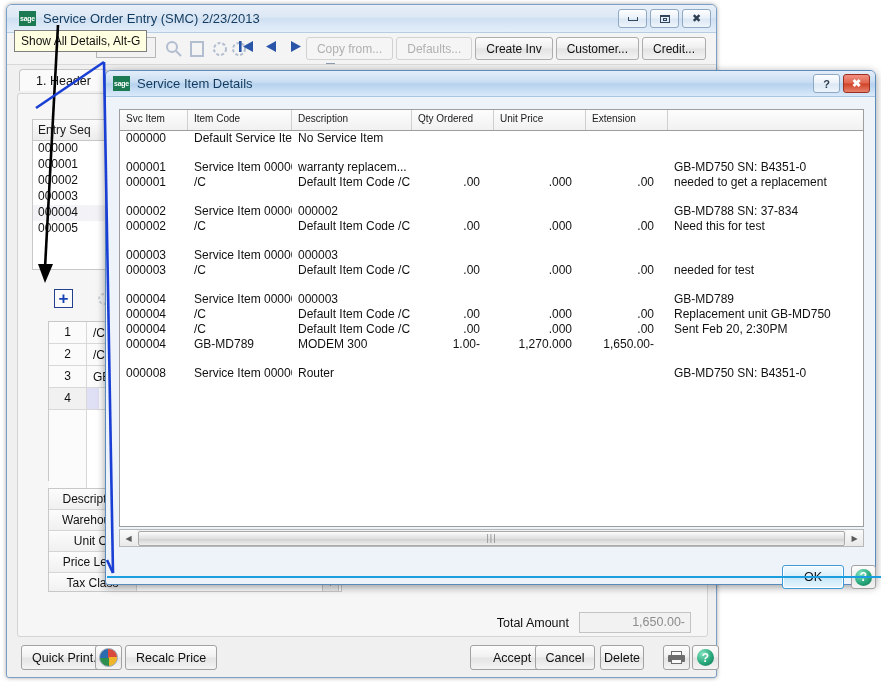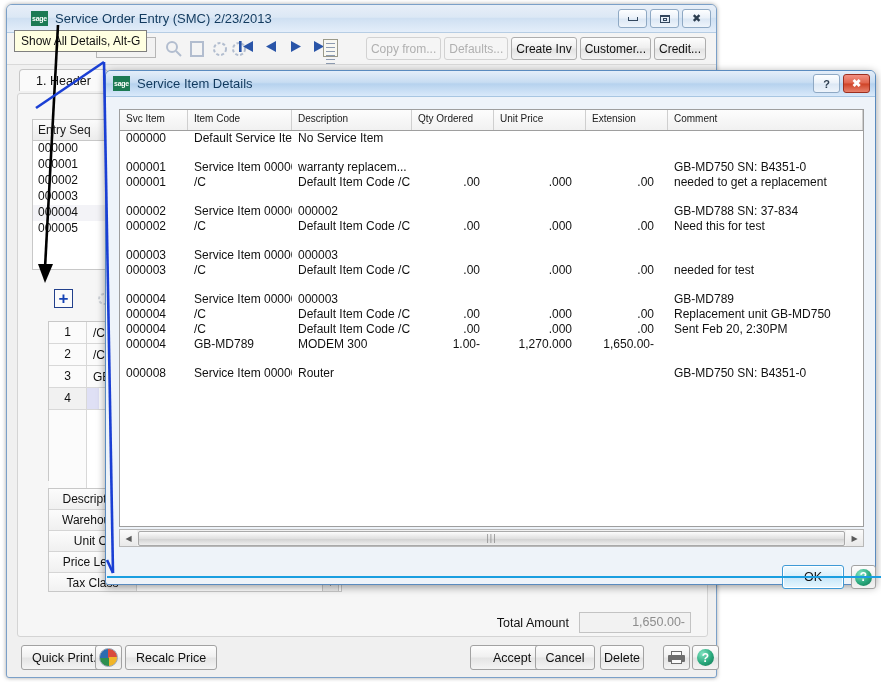--- a/index.html
+++ b/index.html
@@ -20,21 +20,21 @@
     border-radius: 6px 6px 3px 3px;
     box-shadow: 0 0 4px rgba(0,0,0,.35);
   }
   .titlebar {
     position: relative;
     height: 28px;
     background: linear-gradient(to bottom,#e8eff8 0%, #dce8f5 45%, #cfe0f2 50%, #e4eefa 100%);
     border-radius: 5px 5px 0 0;
     border-bottom: 1px solid #b6cde4;
     display: flex; align-items: center;
-    padding-left: 24px;
+    padding-left: 12px;
   }
   .sage-logo {
     width: 17px; height: 15px; background: #1c7a53;
     display: flex; align-items: center; justify-content: center;
     color: #ffffff; font-size: 7px; font-weight: bold;
     font-family: "Liberation Sans", sans-serif;
     letter-spacing: -0.3px;
     flex: none;
   }
   .title-text {
@@ -69,21 +69,21 @@
   .tb-icon { position:absolute; top:7px; width:18px; height:18px; opacity:.35; }
   .nav-arrows { position:absolute; left:231px; top:5px; display:flex; gap:9px; align-items:center;}
   .nav-b { width:16px; height:17px; display:flex; align-items:center; justify-content:center; }
   .note-icon {
     position:absolute; left:316px; top:6px; width:15px; height:18px;
     background: #f8f8f2; border:1px solid #9a9a8a;
   }
   .note-icon i { display:block; height:1px; background:#8d9bb0; margin:3px 2px 0; }
   .tb-right { position:absolute; right:10px; top:4px; display:flex; gap:3px; }
   .tbbtn {
-    height:23px; padding:0 4px; font-size:12px;
+    height:23px; padding:0 10px; font-size:12px;
     border:1px solid #adadad; border-radius:3px;
     background: linear-gradient(to bottom,#fdfdfd,#eeeeee 48%,#e3e3e3 52%,#f3f3f3);
     display:flex; align-items:center; color:#111;
   }
   .tbbtn.disabled { color:#b0b0b0; border-color:#d2d2d2; background:#f5f5f5; }
 
   
   .tabstrip { position:relative; height:26px; padding-left:12px; display:flex; align-items:flex-end; }
   .tab {
     height:22px; padding:0 16px; font-size:12.5px;
@@ -503,21 +503,20 @@
 
     <div class="dlg-body">
       <div class="grid-frame">
         <div class="grid-head">
           <div class="col-svc">Svc Item</div>
           <div class="col-code">Item Code</div>
           <div class="col-desc">Description</div>
           <div class="col-qty">Qty Ordered</div>
           <div class="col-price">Unit Price</div>
           <div class="col-ext">Extension</div>
-          <div class="col-cmt">Comment</div>
         </div>
         <div class="gb" id="grid-body">
             <div class="grow">
               <div class="col-svc">000000</div>
               <div class="col-code">Default Service Ite...</div>
               <div class="col-desc">No Service Item</div>
               <div class="col-qty num"></div>
               <div class="col-price num"></div>
               <div class="col-ext num"></div>
               <div class="col-cmt"></div>

